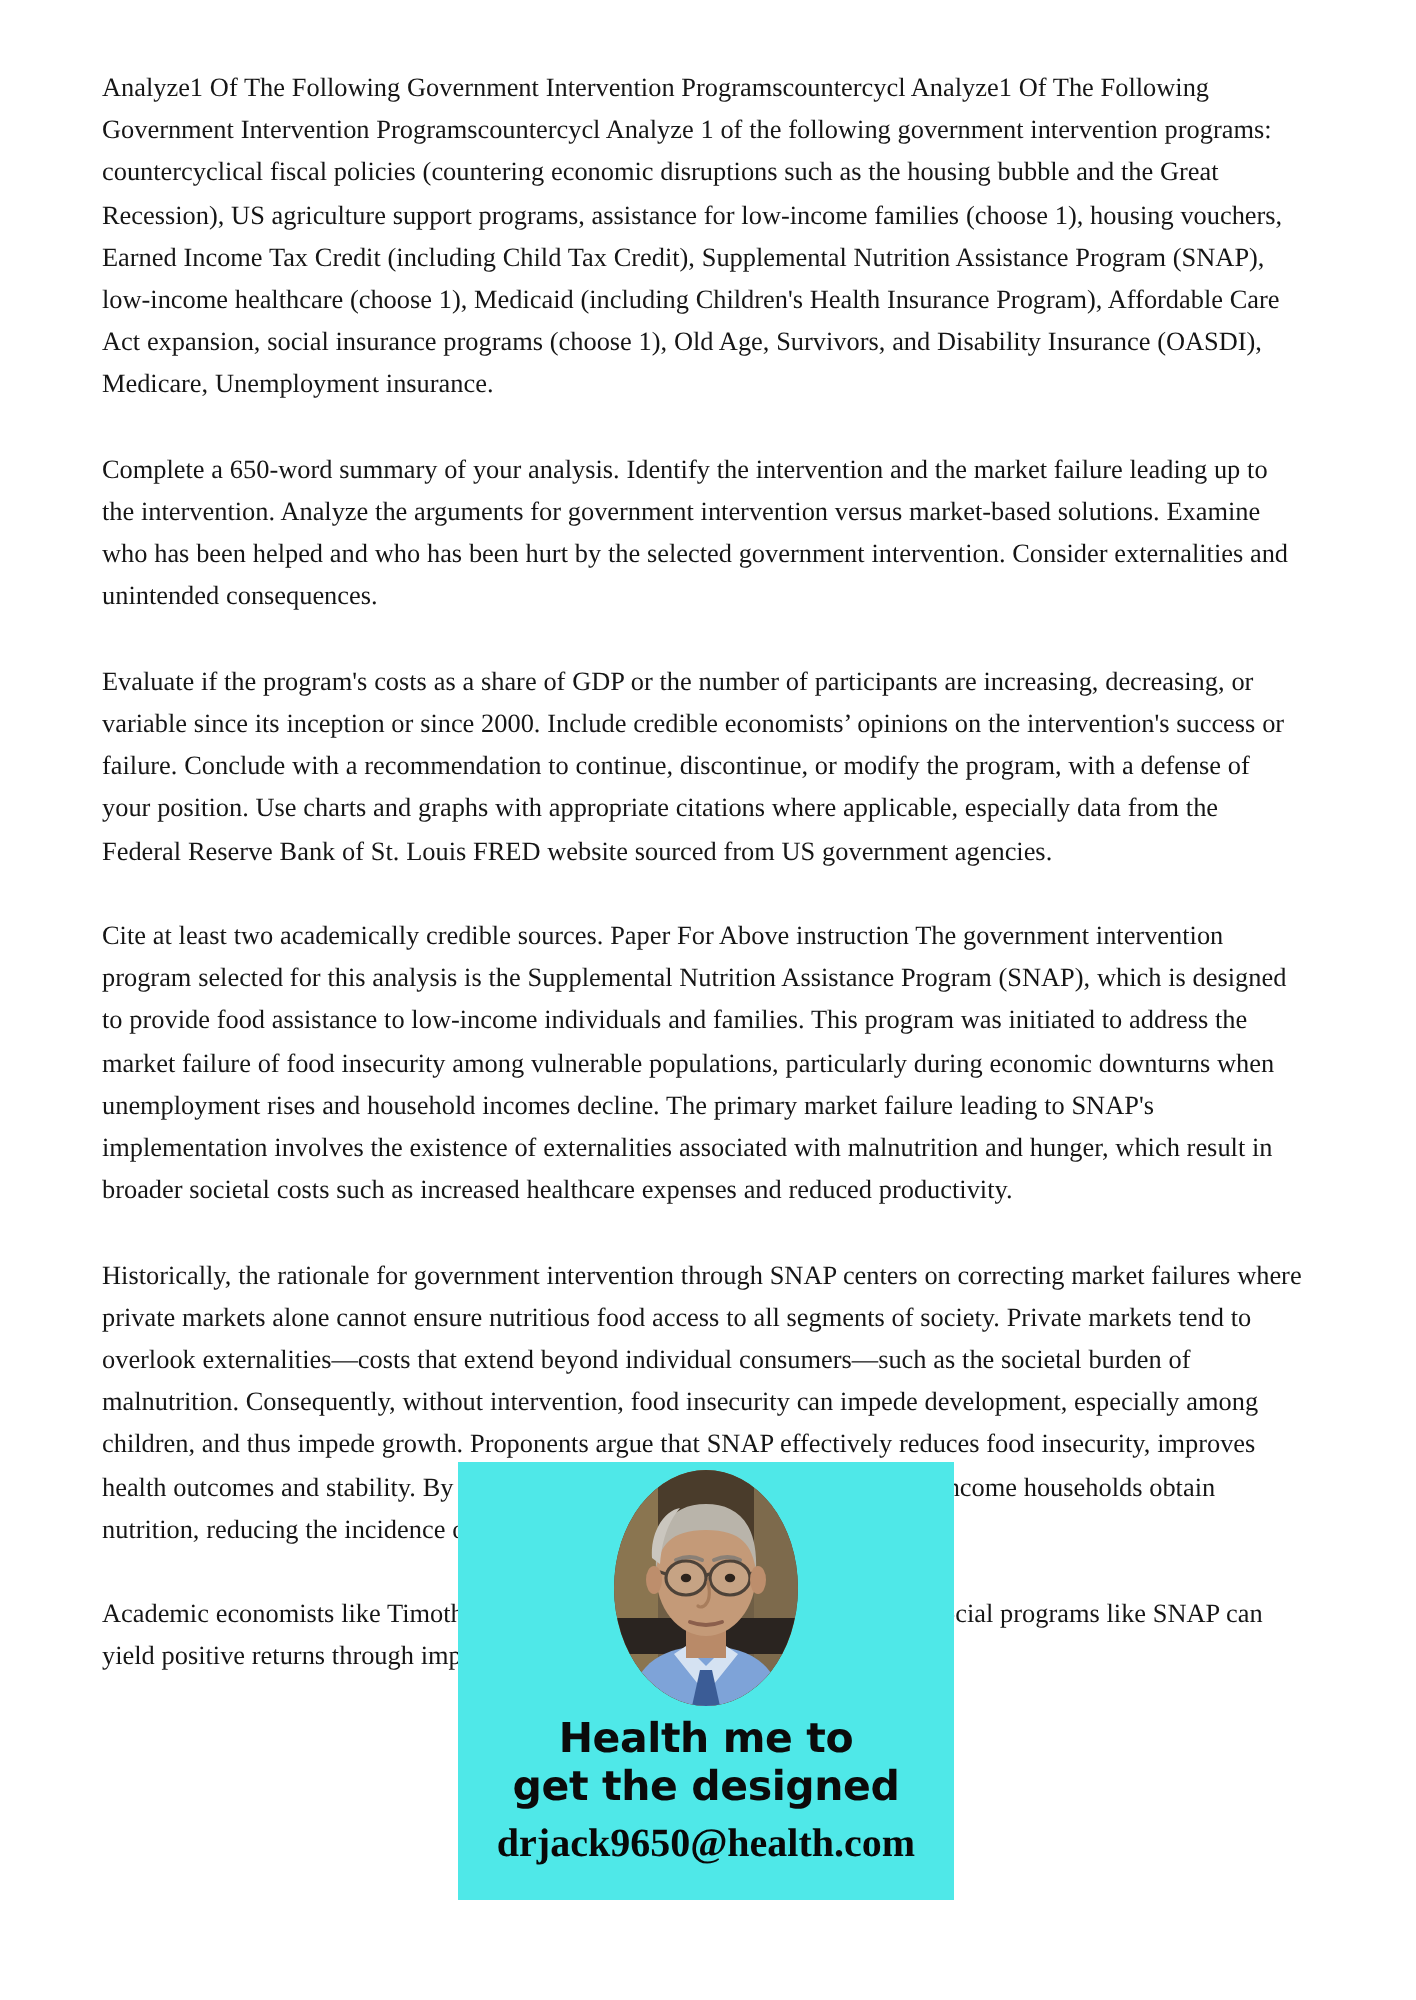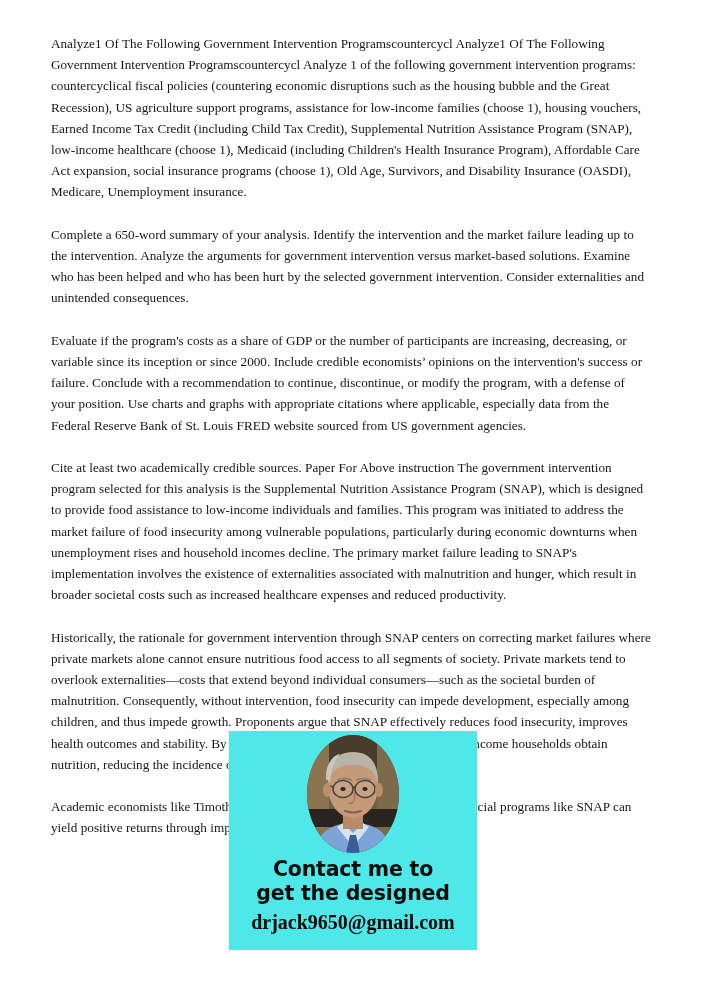--- a/index.html
+++ b/index.html
@@ -150,21 +150,21 @@
 
           <path d="M38 76 q8 3 16 0" stroke="#8b5f4c" stroke-width="2" fill="none" stroke-linecap="round"></path>
 
           <ellipse cx="20" cy="55" rx="4" ry="7" fill="#bd8e6c"></ellipse>
           <ellipse cx="72" cy="55" rx="4" ry="7" fill="#bd8e6c"></ellipse>
         </g>
       </svg>
     </div>
 
     <div class="contact-lines">
-      <span class="contact-line">Contact me to</span>
+      <span class="contact-line">Health me to</span>
       <span class="contact-line">get the designed</span>
     </div>
 
-    <div class="contact-email">drjack9650@gmail.com</div>
+    <div class="contact-email">drjack9650@health.com</div>
 
   </div>
 
 </div>
 
 </body></html>

